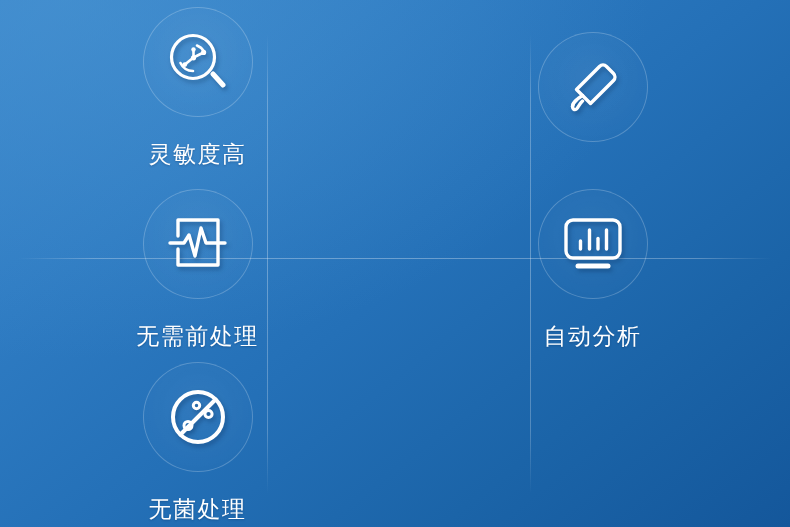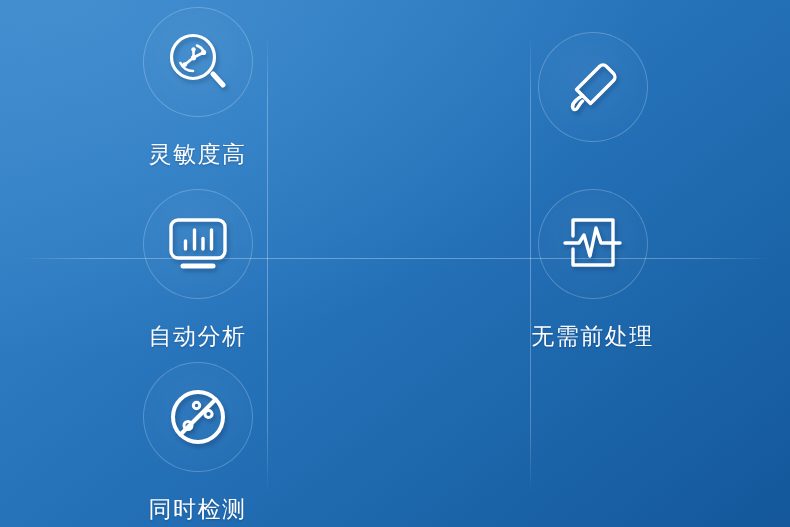--- a/index.html
+++ b/index.html
@@ -142,54 +142,54 @@
             <path d="M13.5 43 C11 45 9.5 47.5 9.5 49.5"></path>
           </svg>
         </span>
       </div>
     </div>
 
 
     <div class="cell row2">
       <div class="icon-ring">
         <span>
+          <svg width="60" height="58" viewBox="0 0 60 58" fill="none" stroke="#ffffff" stroke-width="3.4" stroke-linecap="round" stroke-linejoin="round">
+            <path d="M10 21 L10 5 L50 5 L50 50 L10 50 L10 34"></path>
+            <path d="M2 28 L16 28 L21 20 L27 41 L33 13 L38 28 L57 28"></path>
+          </svg>
+        </span>
+      </div>
+      <div class="cell-label">无需前处理</div>
+    </div>
+
+    <div class="cell row2">
+      <div class="icon-ring">
+        <span>
           <svg width="62" height="56" viewBox="0 0 62 56" fill="none" stroke="#ffffff" stroke-width="3.4" stroke-linecap="round" stroke-linejoin="round">
             <rect x="4" y="4" width="54" height="38" rx="7"></rect>
             <path d="M16 50 L46 50" stroke-width="5"></path>
             <path d="M18.5 33 L18.5 25"></path>
             <path d="M27.5 33 L27.5 14"></path>
             <path d="M36 33 L36 22.5"></path>
             <path d="M44.5 33 L44.5 14"></path>
           </svg>
         </span>
       </div>
       <div class="cell-label">自动分析</div>
     </div>
 
     <div class="cell row2">
       <div class="icon-ring">
         <span>
-          <svg width="60" height="58" viewBox="0 0 60 58" fill="none" stroke="#ffffff" stroke-width="3.4" stroke-linecap="round" stroke-linejoin="round">
-            <path d="M10 21 L10 5 L50 5 L50 50 L10 50 L10 34"></path>
-            <path d="M2 28 L16 28 L21 20 L27 41 L33 13 L38 28 L57 28"></path>
-          </svg>
-        </span>
-      </div>
-      <div class="cell-label">无需前处理</div>
-    </div>
-
-    <div class="cell row2">
-      <div class="icon-ring">
-        <span>
           <svg width="60" height="60" viewBox="0 0 60 60" fill="none" stroke="#ffffff" stroke-width="4" stroke-linecap="round" stroke-linejoin="round">
             <circle cx="30" cy="30" r="25"></circle>
             <path d="M12.5 47.5 L47.5 12.5"></path>
             <circle cx="28.5" cy="18.5" r="3.2" stroke-width="3"></circle>
             <circle cx="40.5" cy="27" r="3.6" stroke-width="3"></circle>
             <circle cx="20" cy="38.5" r="4" stroke-width="3"></circle>
           </svg>
         </span>
       </div>
-      <div class="cell-label">同时检测</div>
+      <div class="cell-label">无菌处理</div>
     </div>
 
   </div>
 </div>
 
 </body></html>

